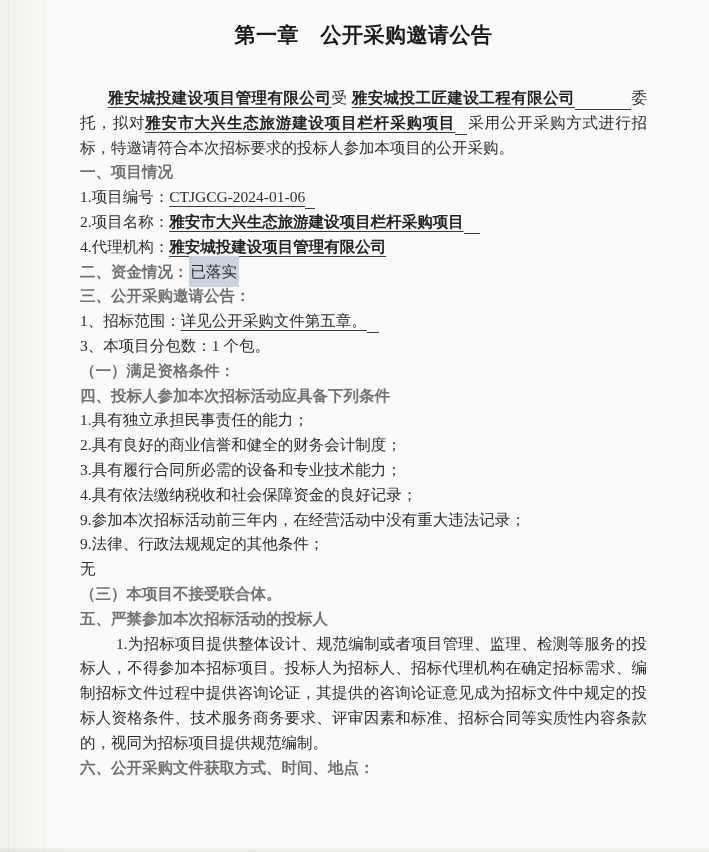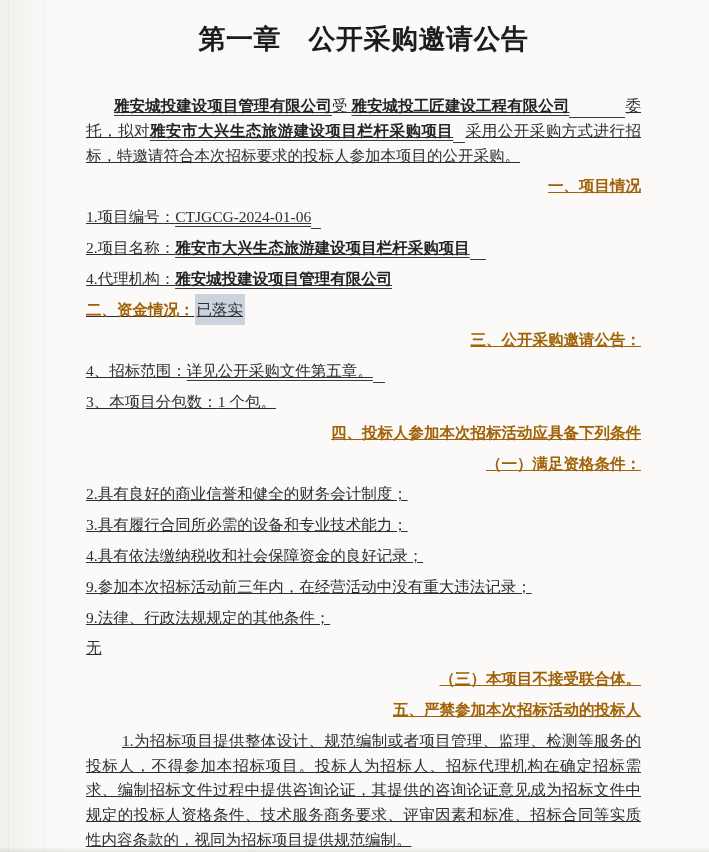--- a/index.html
+++ b/index.html
@@ -17,29 +17,29 @@
   }
   .scan-edge-bottom {
     position:absolute; left:0; right:0; bottom:0; height:5px;
     background:linear-gradient(0deg, rgba(160,160,155,0.25), rgba(160,160,155,0));
   }
   .scan-vline { position:absolute; top:0; bottom:0; width:1px; background:rgba(140,140,135,0.08); }
   .page { position:absolute; left:80px; top:0; width:567px; }
   .title {
     margin:21px 0 0 0;
     text-align:center;
-    font-size:27px; font-weight:bold; color:#1c1c1e;
+    font-size:21px; font-weight:bold; color:#1c1c1e;
     letter-spacing:0.5px;
   }
   .content { margin-top:37px; font-size:15.5px; line-height:24.8px; }
-  .content p { margin:6px;text-decoration:underline; }
+  .content p { margin:0; }
   .j { text-align:justify; }
   .intro { text-indent:28px; }
   .sec5p { text-indent:36px; }
-  .h { font-weight:bold; color:#a16207;text-align:right; }
+  .h { font-weight:bold; color:#737373; }
   .b { font-weight:bold; color:#242426; }
   .u {
     text-decoration:underline;
     text-underline-offset:3.5px;
     text-decoration-thickness:1px;
     text-decoration-color:#3c3c3e;
   }
   .ml1 { margin-left:30px; }   
   .ml2 { margin-left:42px; }   
   .ml2b { margin-left:46px; }  
@@ -76,29 +76,30 @@
 
     <p class="ml2"><span>2.项目名称：</span><span class="b u">雅安市大兴生态旅游建设项目栏杆采购项目</span><span class="gap" style="width:16px;"></span></p>
 
 
     <p class="ml2"><span>4.代理机构：</span><span class="b u">雅安城投建设项目管理有限公司</span></p>
 
     <p class="ml1"><span class="h">二、资金情况：</span><span class="hl" style="background: rgb(203, 212, 222);">已落实</span></p>
 
     <p class="h ml1">三、公开采购邀请公告：</p>
 
-    <p class="ml2"><span>4、招标范围：</span><span class="u">详见公开采购文件第五章。</span><span class="gap" style="width:12px;"></span></p>
+    <p class="ml2"><span>1、招标范围：</span><span class="u">详见公开采购文件第五章。</span><span class="gap" style="width:12px;"></span></p>
 
 
     <p class="ml2"><span>3、本项目分包数：</span><span>1 个包。</span></p>
 
+    <p class="h ml3 mt6">（一）满足资格条件：</p>
+
     <p class="h ml1">四、投标人参加本次招标活动应具备下列条件</p>
 
-    <p class="h ml3 mt6">（一）满足资格条件：</p>
-
+    <p class="ml2">1.具有独立承担民事责任的能力；</p>
     <p class="ml2">2.具有良好的商业信誉和健全的财务会计制度；</p>
     <p class="ml2">3.具有履行合同所必需的设备和专业技术能力；</p>
     <p class="ml2">4.具有依法缴纳税收和社会保障资金的良好记录；</p>
     <p class="ml2">9.参加本次招标活动前三年内，在经营活动中没有重大违法记录；</p>
     <p class="ml2">9.法律、行政法规规定的其他条件；</p>
 
 
     <p class="ml2b">无</p>
 
     <p class="h ml3">（三）本项目不接受联合体。</p>

